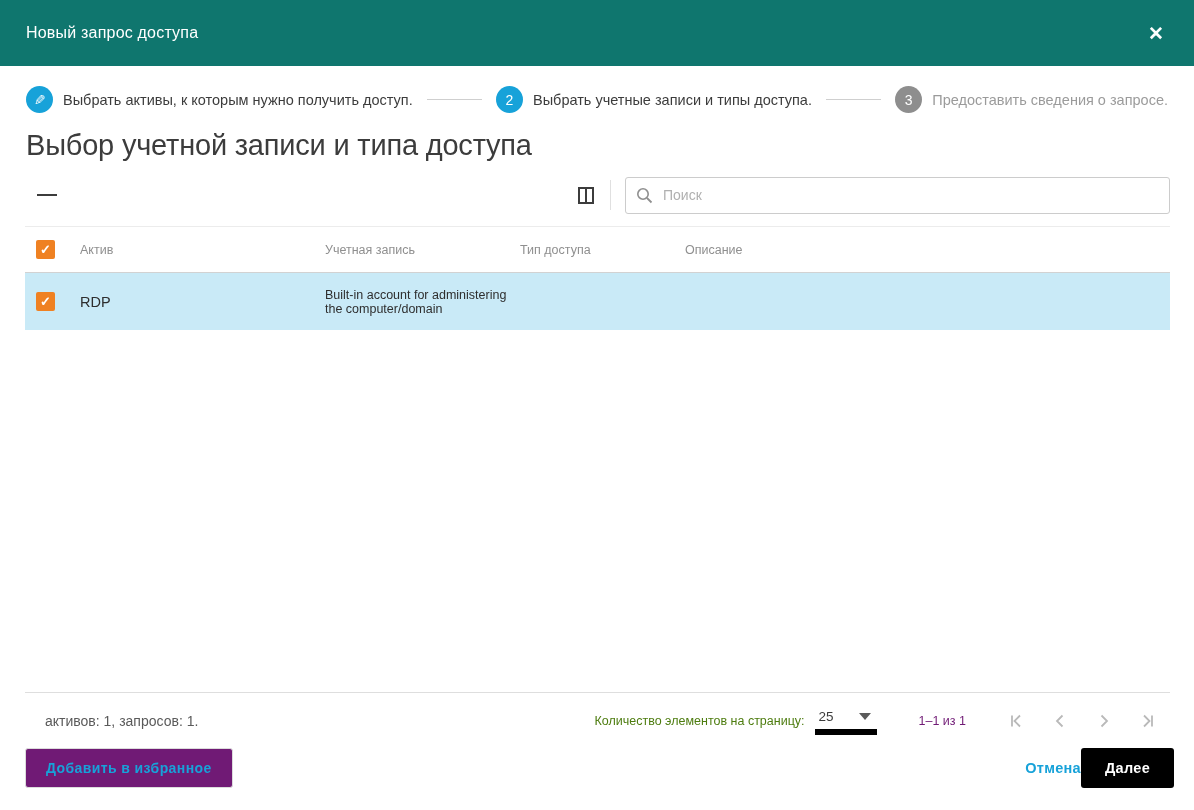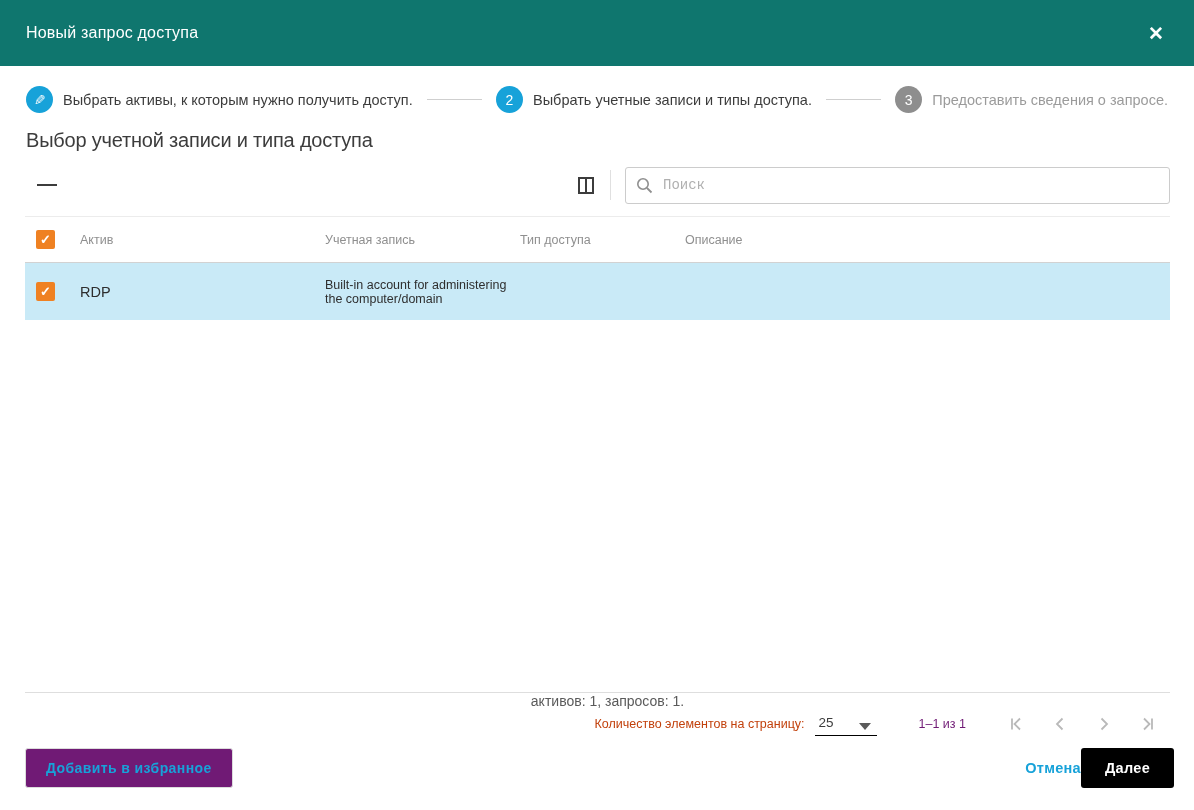--- a/index.html
+++ b/index.html
@@ -50,21 +50,21 @@
   }
   .step-circle.done, .step-circle.active { background: #17a2d9; }
   .step-circle.upcoming { background: #8e8e8e; }
   .step-label { font-size: 14.5px; color: #3c3c3c; }
   .step.upcoming .step-label { color: #9b9b9b; }
   .step-connector { flex: 1; height: 1px; background: #cfcfcf; margin: 0 14px; min-width: 24px; }
   .pencil-glyph { font-size: 14px; transform: scaleX(-1); display: inline-block; }
 
   
   .page-title {
-    font-size: 20px;
+    font-size: 29px;
     font-weight: 400;
     color: #3c3c3c;
     margin: 16px 26px 0 26px;
     letter-spacing: -.2px;
     flex-shrink: 0;
   }
 
   
   .toolbar {
     display: flex;
@@ -93,21 +93,21 @@
     width: 545px; height: 37px;
     border: 1px solid #cccccc;
     border-radius: 3px;
     display: flex; align-items: center;
     padding: 0 10px;
     background: #ffffff;
   }
   .search-box svg { flex-shrink: 0; }
   .search-input {
     border: none; outline: none;
-    font-family: Liberation Mono, monospace;
+    font-family: Liberation Sans, sans-serif;
     font-size: 14px; color: #3c3c3c;
     margin-left: 10px; flex: 1;
   }
   .search-input::placeholder { color: #b0b0b0; }
 
   
   .grid-row {
     display: grid;
     grid-template-columns: 55px 245px 195px 165px 1fr;
     align-items: center;
@@ -136,28 +136,27 @@
 
   .spacer { flex: 1; }
 
   
   .footer-divider { height: 1px; background: #dedede; margin: 0 24px 0 25px; flex-shrink: 0; }
   .footer-bar {
     display: flex; align-items: center;
     margin: 0 24px 0 25px;
     height: 55px;
     flex-shrink: 0;
-    flex-direction: column;
   }
   .footer-summary { font-size: 14px; color: #5a5a5a; padding-left: 20px; }
   .footer-right { margin-left: auto; display: flex; align-items: center; }
-  .page-size-label { font-size: 12.5px; color: #c2410c; }
+  .page-size-label { font-size: 12.5px; color: #4d7c0f; }
   .page-size-select {
-    display: flex; align-items: flex-end;
-    border-bottom: 1px solid #000000;
+    display: flex; align-items: center;
+    border-bottom: 6px solid #000000;
     margin-left: 10px;
     padding: 2px 4px 5px 4px;
     min-width: 62px;
     cursor: pointer;
   }
   .page-size-value { font-size: 13.5px; color: #3c3c3c; }
   .dropdown-arrow {
     width: 0; height: 0;
     border-left: 6px solid transparent;
     border-right: 6px solid transparent;

